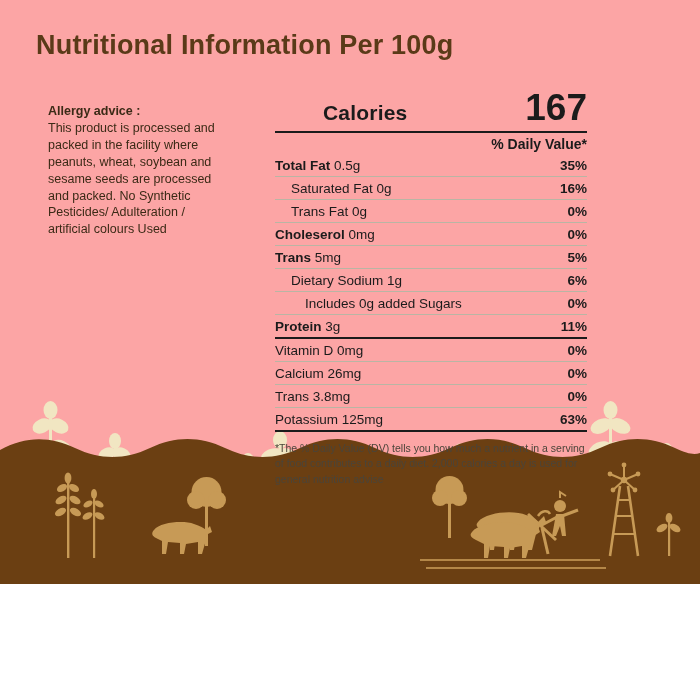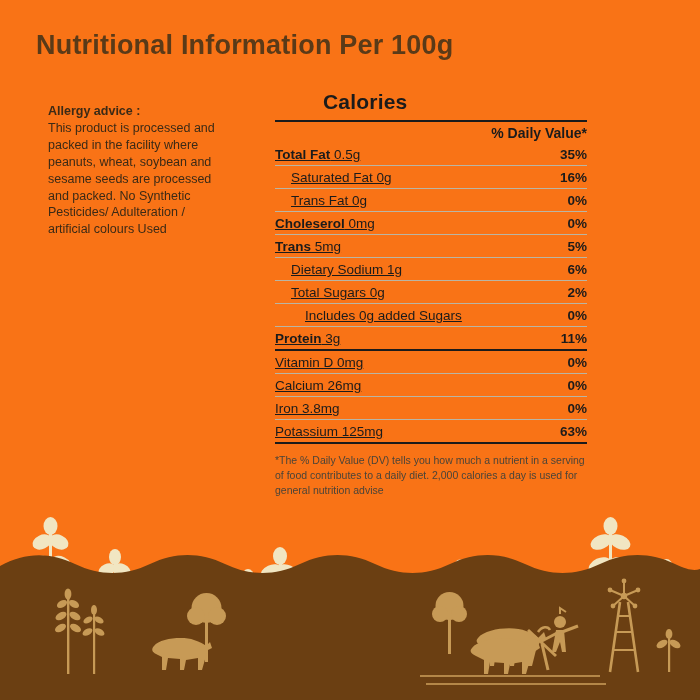--- a/index.html
+++ b/index.html
@@ -3,22 +3,22 @@
 <meta charset="utf-8">
 <style>
   * { box-sizing: border-box; }
   html, body {
     margin: 0; padding: 0;
     width: 700px; height: 700px;
     font-family: "Liberation Sans", sans-serif;
   }
   #page {
     position: relative;
-    width: 700px; height: 700px;
-    background: #f97316;
+    width: 700px; height: 584px;
+    background: #fca5a5;
     overflow: hidden;
   }
 
   
   .scene { position: absolute; left: 0; bottom: 0; width: 700px; height: 260px; }
   .scene svg { display: block; }
 
   
   .title {
     position: absolute;
@@ -71,21 +71,21 @@
   }
 
   .nrow {
     display: flex;
     justify-content: space-between;
     align-items: baseline;
     font-size: 13.5px;
     padding: 4px 0 3px 0;
     border-bottom: 1px solid #b9b5a4;
   }
-  .nrow .nm { white-space: nowrap; text-decoration: underline; }
+  .nrow .nm { white-space: nowrap; }
   .nrow .pc { font-weight: 700; white-space: nowrap; }
   .indent1 { padding-left: 16px; }
   .indent2 { padding-left: 30px; }
   .nrow.thickline { border-bottom: 2.2px solid #1b1b1b; }
 
   .footnote {
     margin-top: 9px;
     font-size: 10.5px;
     line-height: 1.45;
     color: #4a4439;
@@ -286,20 +286,21 @@
   <div class="title">Nutritional Information Per 100g</div>
 
   <div class="allergy">
     <div class="allergy-title">Allergy advice :</div>
     <div class="allergy-body">This product is processed and packed in the facility where peanuts, wheat, soybean and sesame seeds are processed and packed. No Synthetic Pesticides/ Adulteration / artificial colours Used</div>
   </div>
 
   <div class="panel">
     <div class="cal-row">
       <span class="cal-label">Calories</span>
+      <span class="cal-value">167</span>
     </div>
     <div class="rule-thick"></div>
     <div class="dv-head">% Daily Value*</div>
     <div id="rows">
         <div class="nrow">
           <span class="nm"><b>Total Fat</b> 0.5g</span>
           <span class="pc">35%</span>
         </div>
         <div class="nrow">
           <span class="nm indent1">Saturated Fat 0g</span>
@@ -315,41 +316,37 @@
         </div>
         <div class="nrow">
           <span class="nm"><b>Trans</b> 5mg</span>
           <span class="pc">5%</span>
         </div>
         <div class="nrow">
           <span class="nm indent1">Dietary Sodium 1g</span>
           <span class="pc">6%</span>
         </div>
         <div class="nrow">
-          <span class="nm indent1">Total Sugars 0g</span>
-          <span class="pc">2%</span>
-        </div>
-        <div class="nrow">
           <span class="nm indent2">Includes 0g added Sugars</span>
           <span class="pc">0%</span>
         </div>
         <div class="nrow thickline">
           <span class="nm"><b>Protein</b> 3g</span>
           <span class="pc">11%</span>
         </div>
         <div class="nrow">
           <span class="nm">Vitamin D 0mg</span>
           <span class="pc">0%</span>
         </div>
         <div class="nrow">
           <span class="nm">Calcium 26mg</span>
           <span class="pc">0%</span>
         </div>
         <div class="nrow">
-          <span class="nm">Iron 3.8mg</span>
+          <span class="nm">Trans 3.8mg</span>
           <span class="pc">0%</span>
         </div>
         <div class="nrow thickline">
           <span class="nm">Potassium 125mg</span>
           <span class="pc">63%</span>
         </div>
       </div>
     <div class="footnote">*The % Daily Value (DV) tells you how much a nutrient in a serving of food contributes to a daily diet. 2,000 calories a day is used for general nutrition advise</div>
   </div>
 

